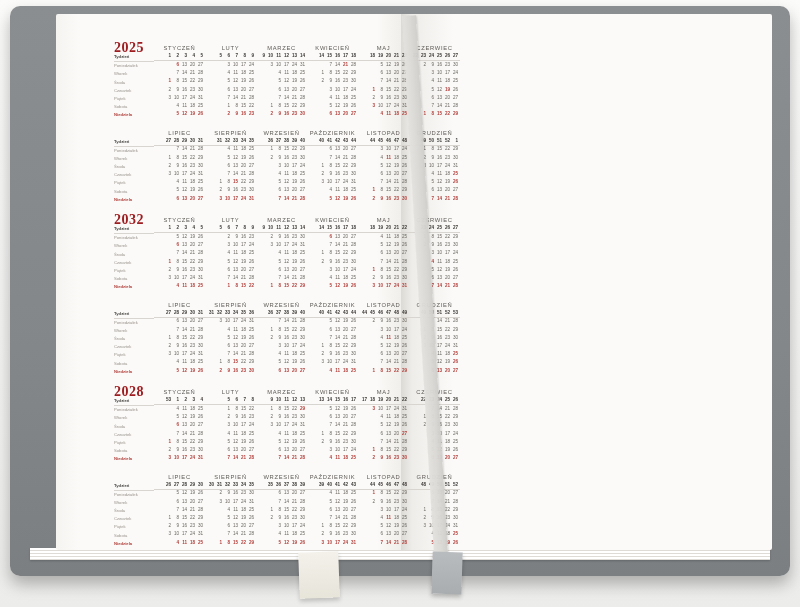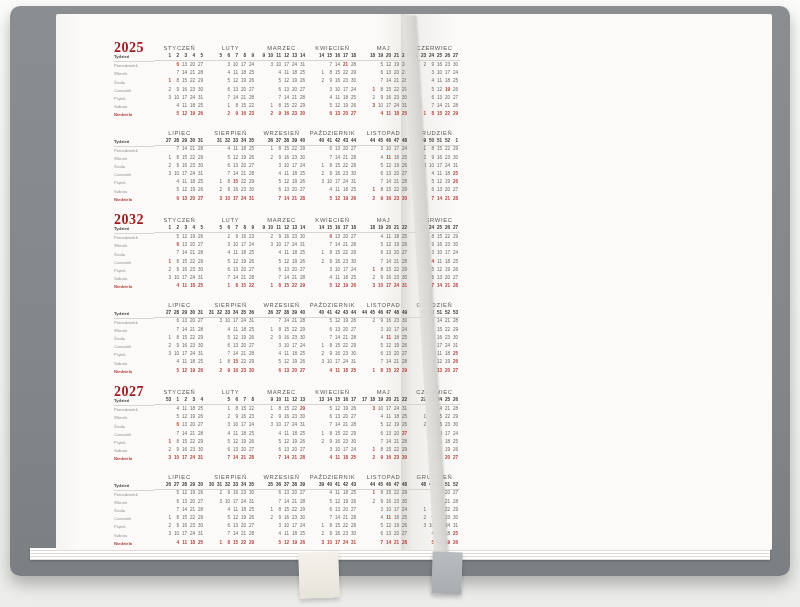--- a/index.html
+++ b/index.html
@@ -1447,21 +1447,21 @@
               <div class="cal-row sun">
                 <span class="slot">6</span>
                 <span class="slot">13</span>
                 <span class="slot">20</span>
                 <span class="slot">27</span>
               </div>
             </div>
           </div>
         </div>
         <div class="year-block">
-          <div class="year-label">2027</div>
+          <div class="year-label">2028</div>
           <div class="cal-strip">
             <div class="cal-labels">
               <div class="cal-lblname"></div>
               <div class="cal-lbl lbl-week">Tydzień</div>
               <div class="cal-lbl">Poniedziałek</div>
               <div class="cal-lbl">Wtorek</div>
               <div class="cal-lbl">Środa</div>
               <div class="cal-lbl">Czwartek</div>
               <div class="cal-lbl">Piątek</div>
               <div class="cal-lbl">Sobota</div>

